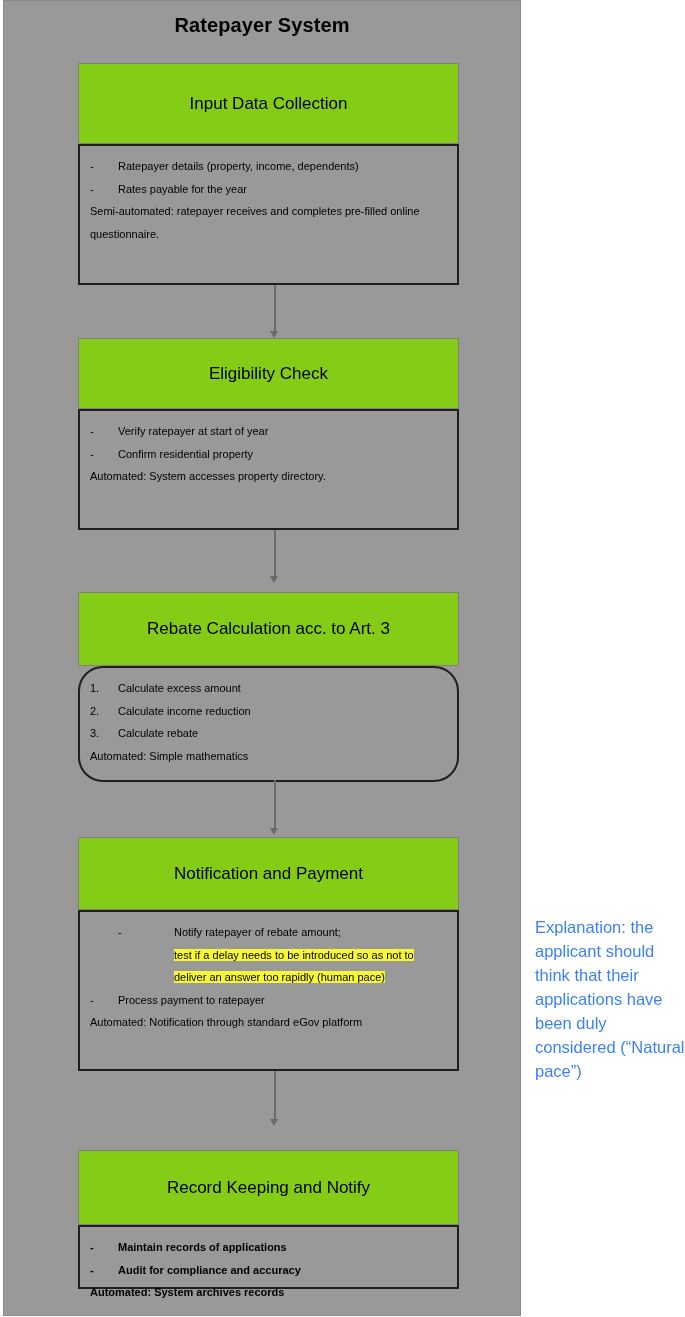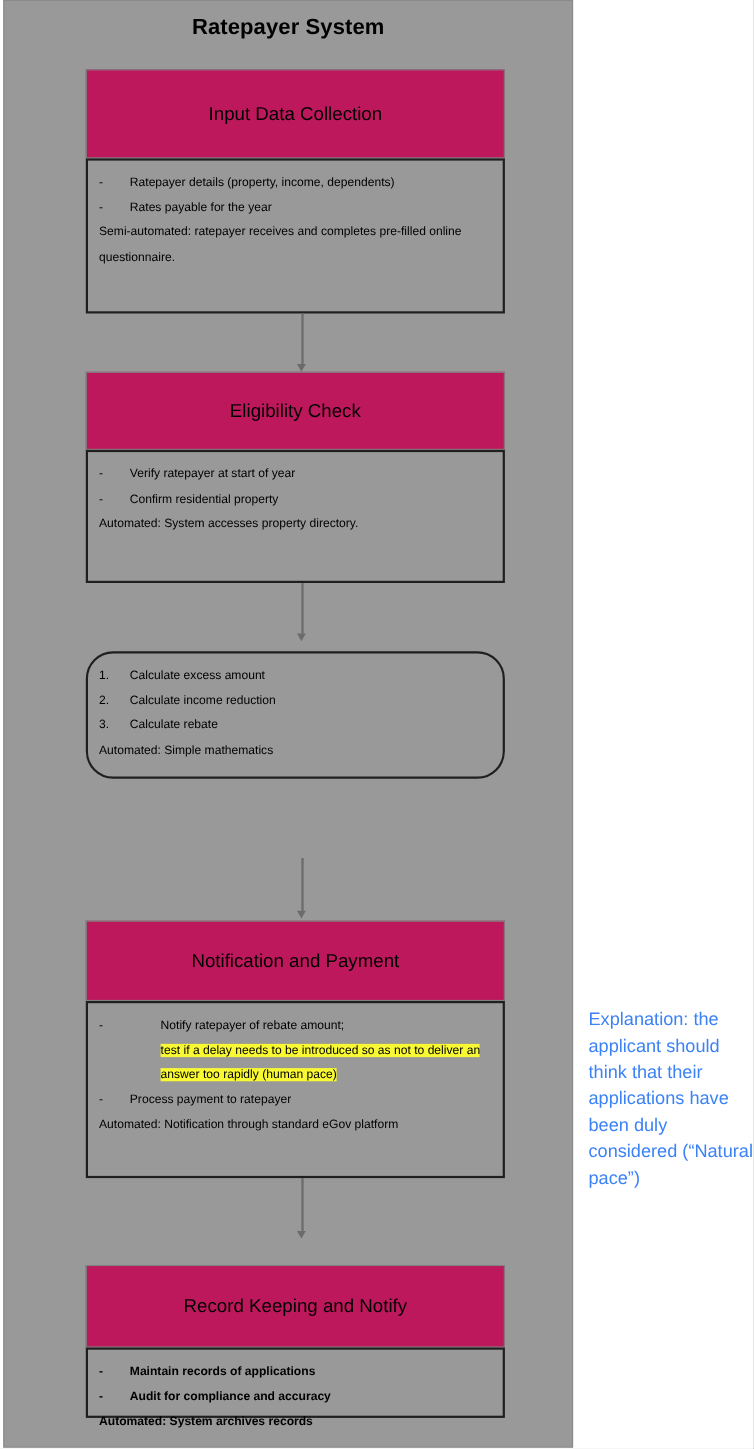--- a/index.html
+++ b/index.html
@@ -41,21 +41,21 @@
   }
 
   
   .flow-node {
     position: absolute;
     left: 74px;
     width: 381px;
     box-sizing: border-box;
   }
   .node-header {
-    background: #be185d;
+    background: #84cc16;
     border: 1px solid #7f7f7f;
     box-sizing: border-box;
     display: flex;
     align-items: center;
     justify-content: center;
     font-size: 17px;
     color: #000000;
     text-align: center;
   }
   .node-body {
@@ -75,20 +75,21 @@
   }
   .node-body .bullet-line .marker {
     display: inline-block;
     width: 28px;
     text-indent: 0;
   }
   .node-body .bullet-wrap {
     display: block;
     padding-left: 56px;
     text-indent: -56px;
+    margin-left: 28px;
   }
   .node-body .bullet-wrap .marker {
     display: inline-block;
     width: 56px;
     text-indent: 0;
   }
   .node-body .plain-line {
     display: block;
   }
   .hl {
@@ -162,20 +163,21 @@
       <span class="plain-line">Automated: System accesses property directory.</span>
     </div>
   </div>
 
   <div class="connector" style="top:529px; height:53px;">
     <span class="stem"></span>
     <span class="head"></span>
   </div>
 
   <div class="flow-node" style="top:591px;">
+    <div class="node-header" style="height:74px;">Rebate Calculation acc. to Art. 3</div>
     <div class="node-body" style="height:116px;border-radius:25px;">
       <span class="bullet-line"><span class="marker">1.</span><span>Calculate excess amount</span></span>
       <span class="bullet-line"><span class="marker">2.</span><span>Calculate income reduction</span></span>
       <span class="bullet-line"><span class="marker">3.</span><span>Calculate rebate</span></span>
       <span class="plain-line">Automated: Simple mathematics</span>
     </div>
   </div>
 
   <div class="connector" style="top:779px; height:55px;">
     <span class="stem"></span>

